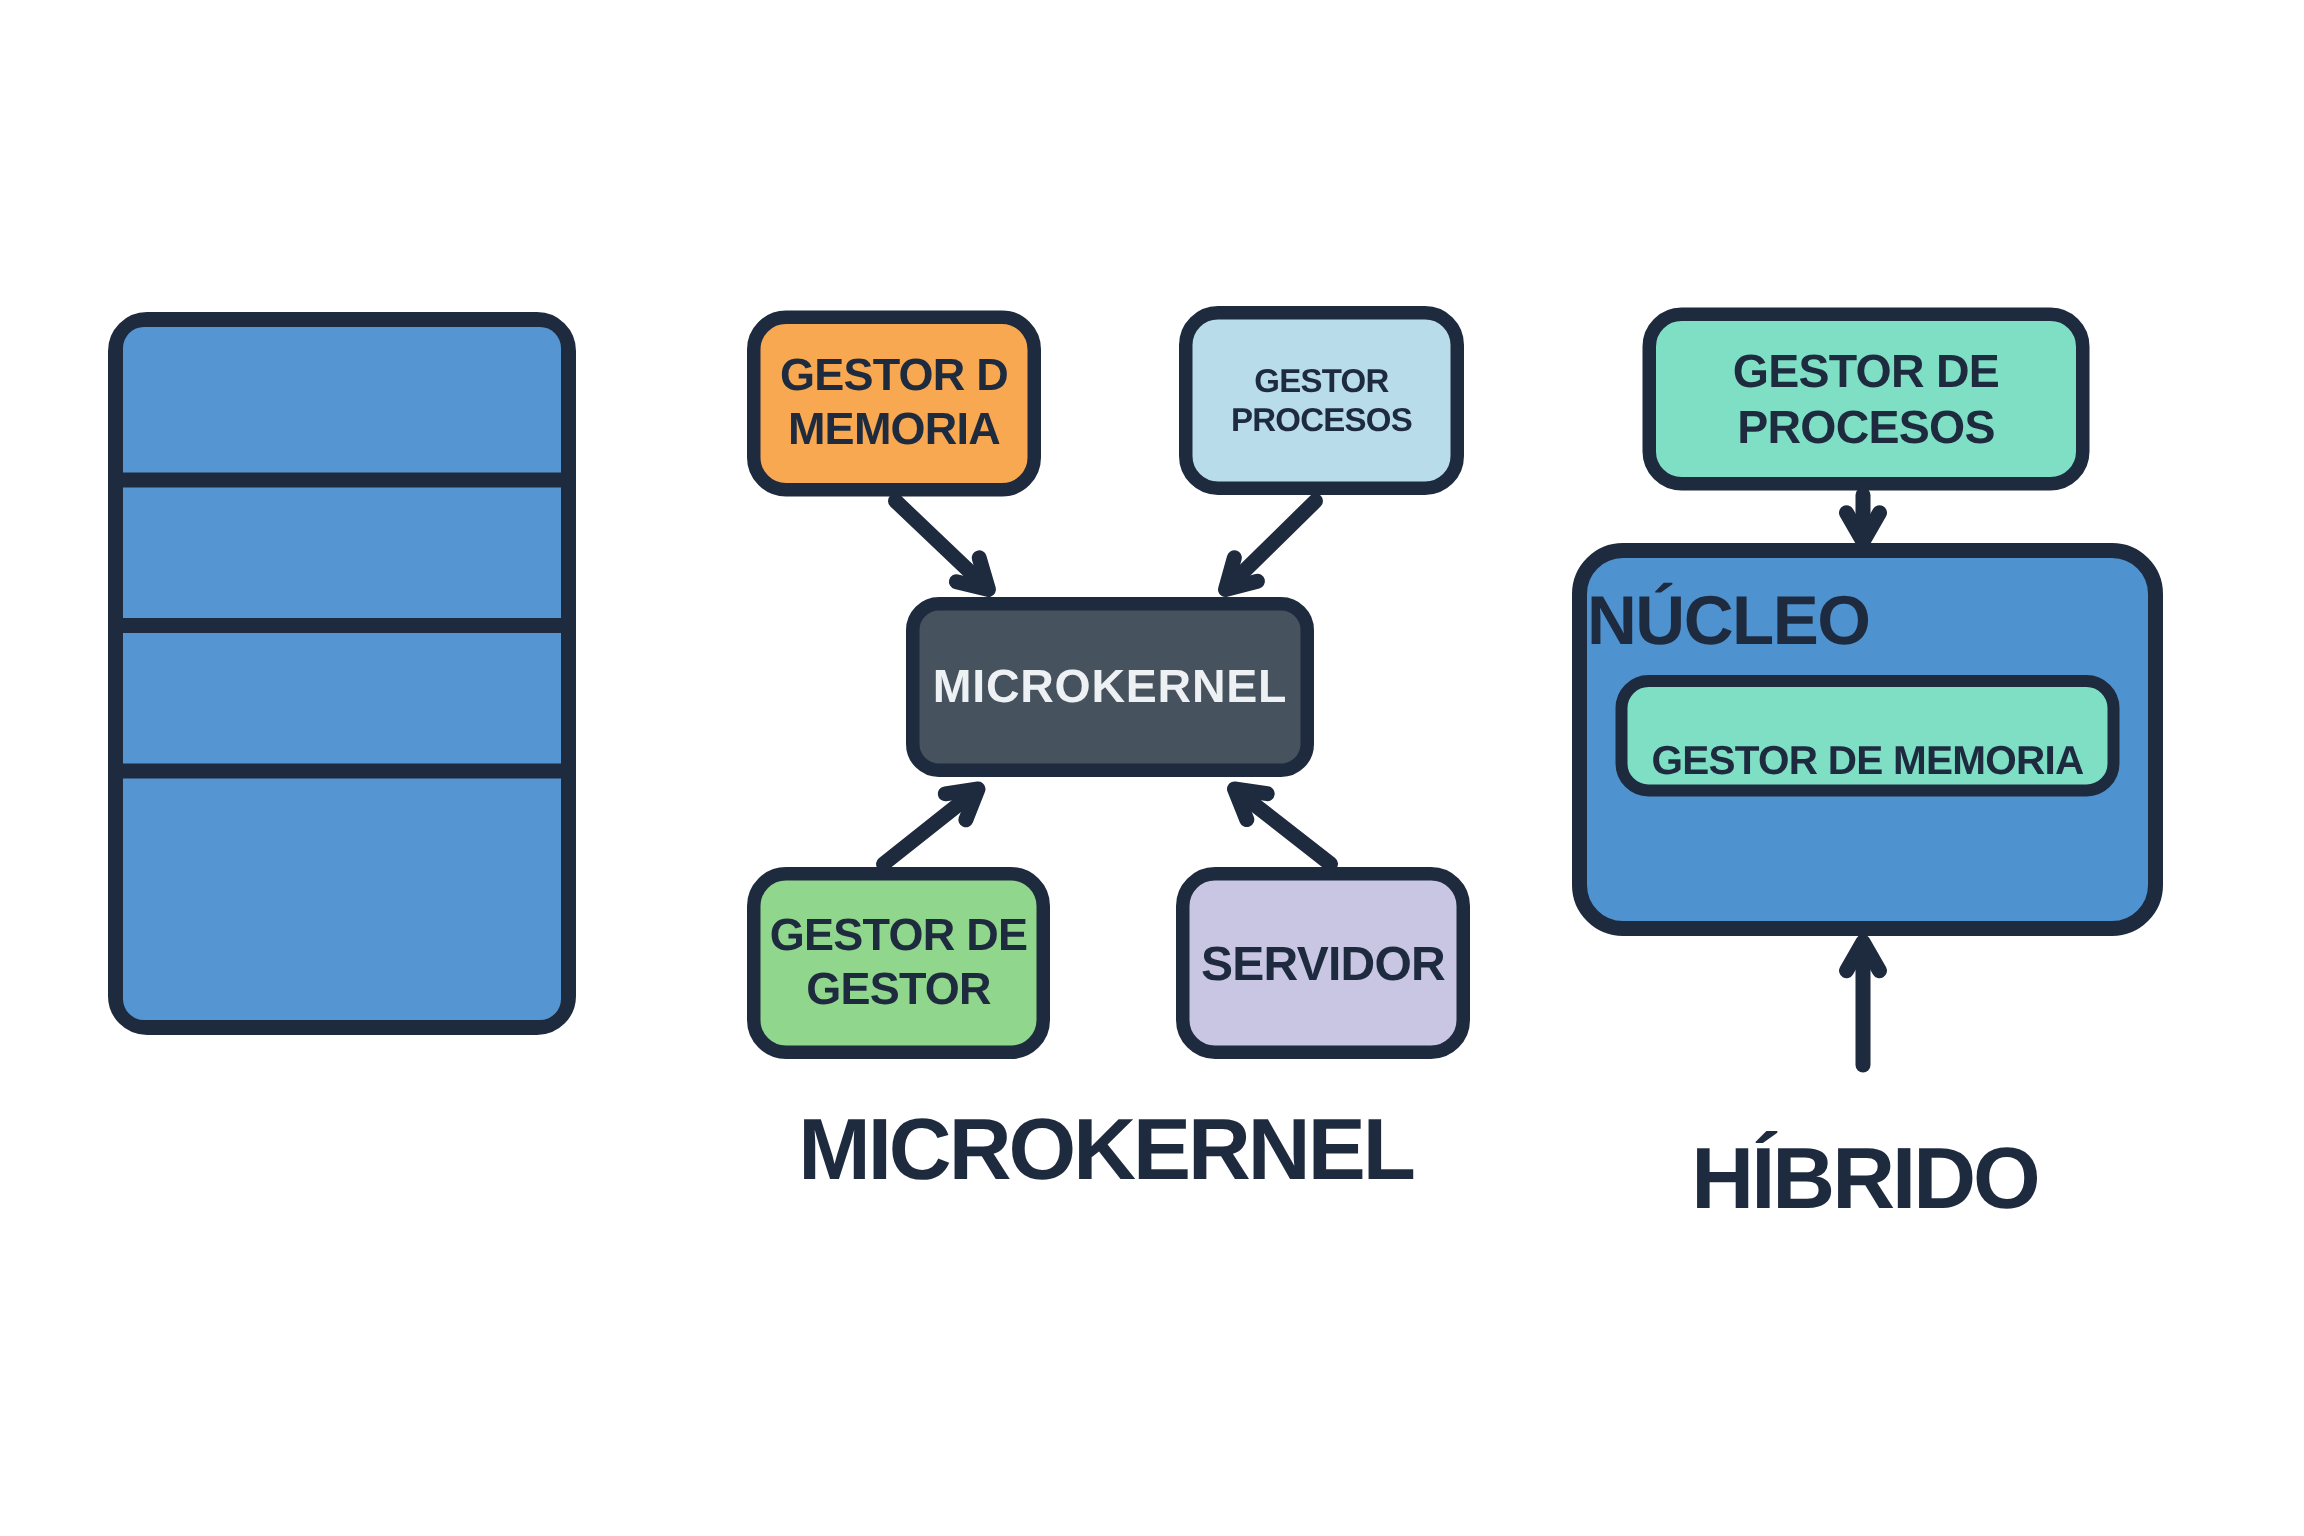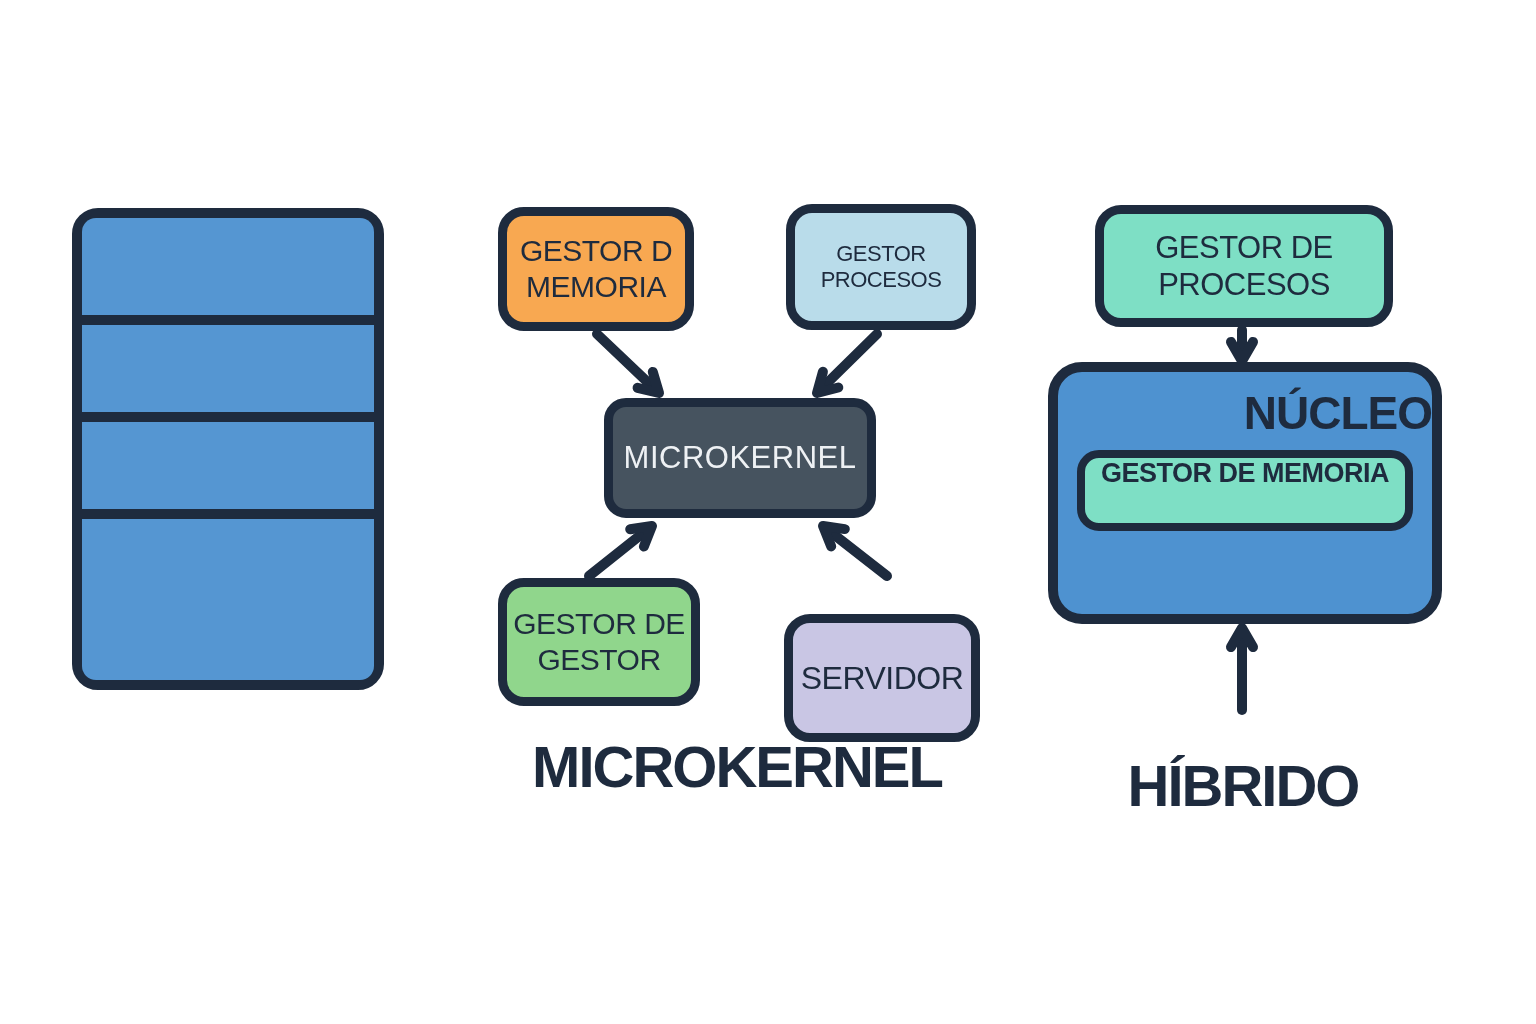--- a/index.html
+++ b/index.html
@@ -13,21 +13,21 @@
 
   
   .node {
     position: absolute;
     box-sizing: border-box;
     border: 9px solid var(--outline, #1E2B3E);
     border-radius: 26px;
     display: flex; flex-direction: column;
     align-items: center; justify-content: center;
     text-align: center;
-    font-weight: normal;
+    font-weight: bold;
     color: var(--text-dark, #1E2B3E);
     line-height: 1.2;
     letter-spacing: -0.5px;
     white-space: nowrap;
   }
 
   
   .mono-block {
     position: absolute; left: 72px; top: 208px;
     width: 312px; height: 482px;
@@ -40,46 +40,46 @@
   .mono-seg { background: var(--monolithic-blue, #5596D2); }
   .mono-seg:first-child { border-radius: 14px 14px 0 0; }
   .mono-seg:last-child  { border-radius: 0 0 14px 14px; }
 
   
   .box-file-manager   { left: 498px; top: 207px; width: 196px; height: 124px; font-size: 30px; background: var(--orange, #F8A851); }
   .box-process-manager{ left: 786px; top: 204px; width: 190px; height: 126px; font-size: 22px; background: var(--light-blue, #B9DCEA); }
   .box-kernel         { left: 604px; top: 398px; width: 272px; height: 120px; font-size: 31px; border-radius: 22px;
                         background: var(--dark-slate, #46535F); color: var(--text-light, #EEF1F4); letter-spacing: 0.5px; }
   .box-memory-manager { left: 498px; top: 578px; width: 202px; height: 128px; font-size: 30px; background: var(--green, #90D68C); }
-  .box-server         { left: 784px; top: 578px; width: 196px; height: 128px; font-size: 32px; background: var(--lavender, #C9C6E4); margin-top: 36px; }
+  .box-server         { left: 784px; top: 578px; width: 196px; height: 128px; font-size: 32px; background: var(--lavender, #C9C6E4); }
 
   
   .box-hybrid-top { left: 1095px; top: 205px; width: 298px; height: 122px; font-size: 31px; background: var(--teal, #7EDFC5); }
   .nucleus {
     position: absolute; left: 1048px; top: 362px;
     width: 394px; height: 262px;
     box-sizing: border-box;
     background: var(--nucleus-blue, #4E92D0);
     border: 10px solid var(--outline, #1E2B3E);
     border-radius: 34px;
   }
   .nucleus-title {
     margin-top: 14px;
-    text-align: right;
+    text-align: left;
     font-size: 46px; font-weight: bold;
     letter-spacing: -1px;
     color: var(--text-dark, #1E2B3E);
   }
   .nucleus-child {
     position: absolute;
     box-sizing: border-box;
     left: 19px; width: 336px;
     border: 8px solid var(--outline, #1E2B3E);
     border-radius: 22px;
-    display: flex; align-items: flex-start; justify-content: center;
+    display: flex; align-items: flex-end; justify-content: center;
     font-size: 27px; font-weight: bold;
     letter-spacing: -0.5px;
     color: var(--text-dark, #1E2B3E);
     white-space: nowrap;
   }
   .nucleus-memory  { top: 78px;  height: 81px; background: var(--teal, #7EDFC5); z-index: 2; }
   .nucleus-process { top: 150px; height: 85px; background: var(--orange, #F8A851); z-index: 1; }
 
   
   .section-label {

